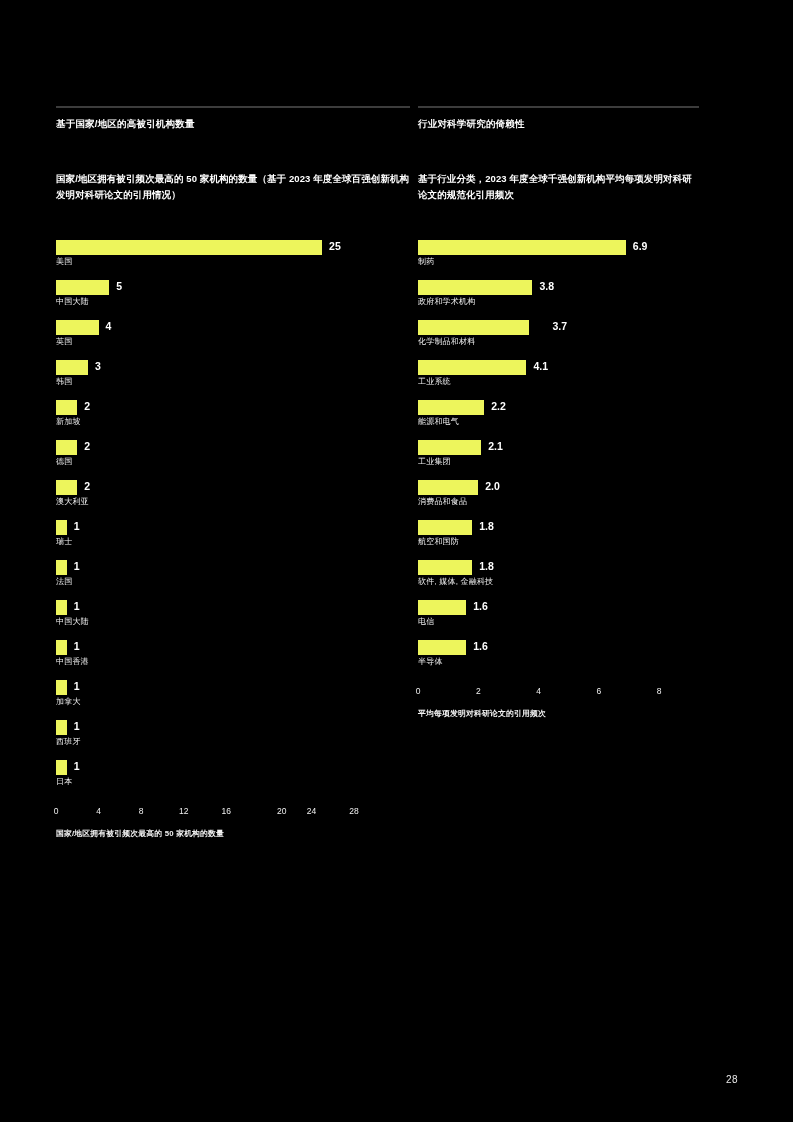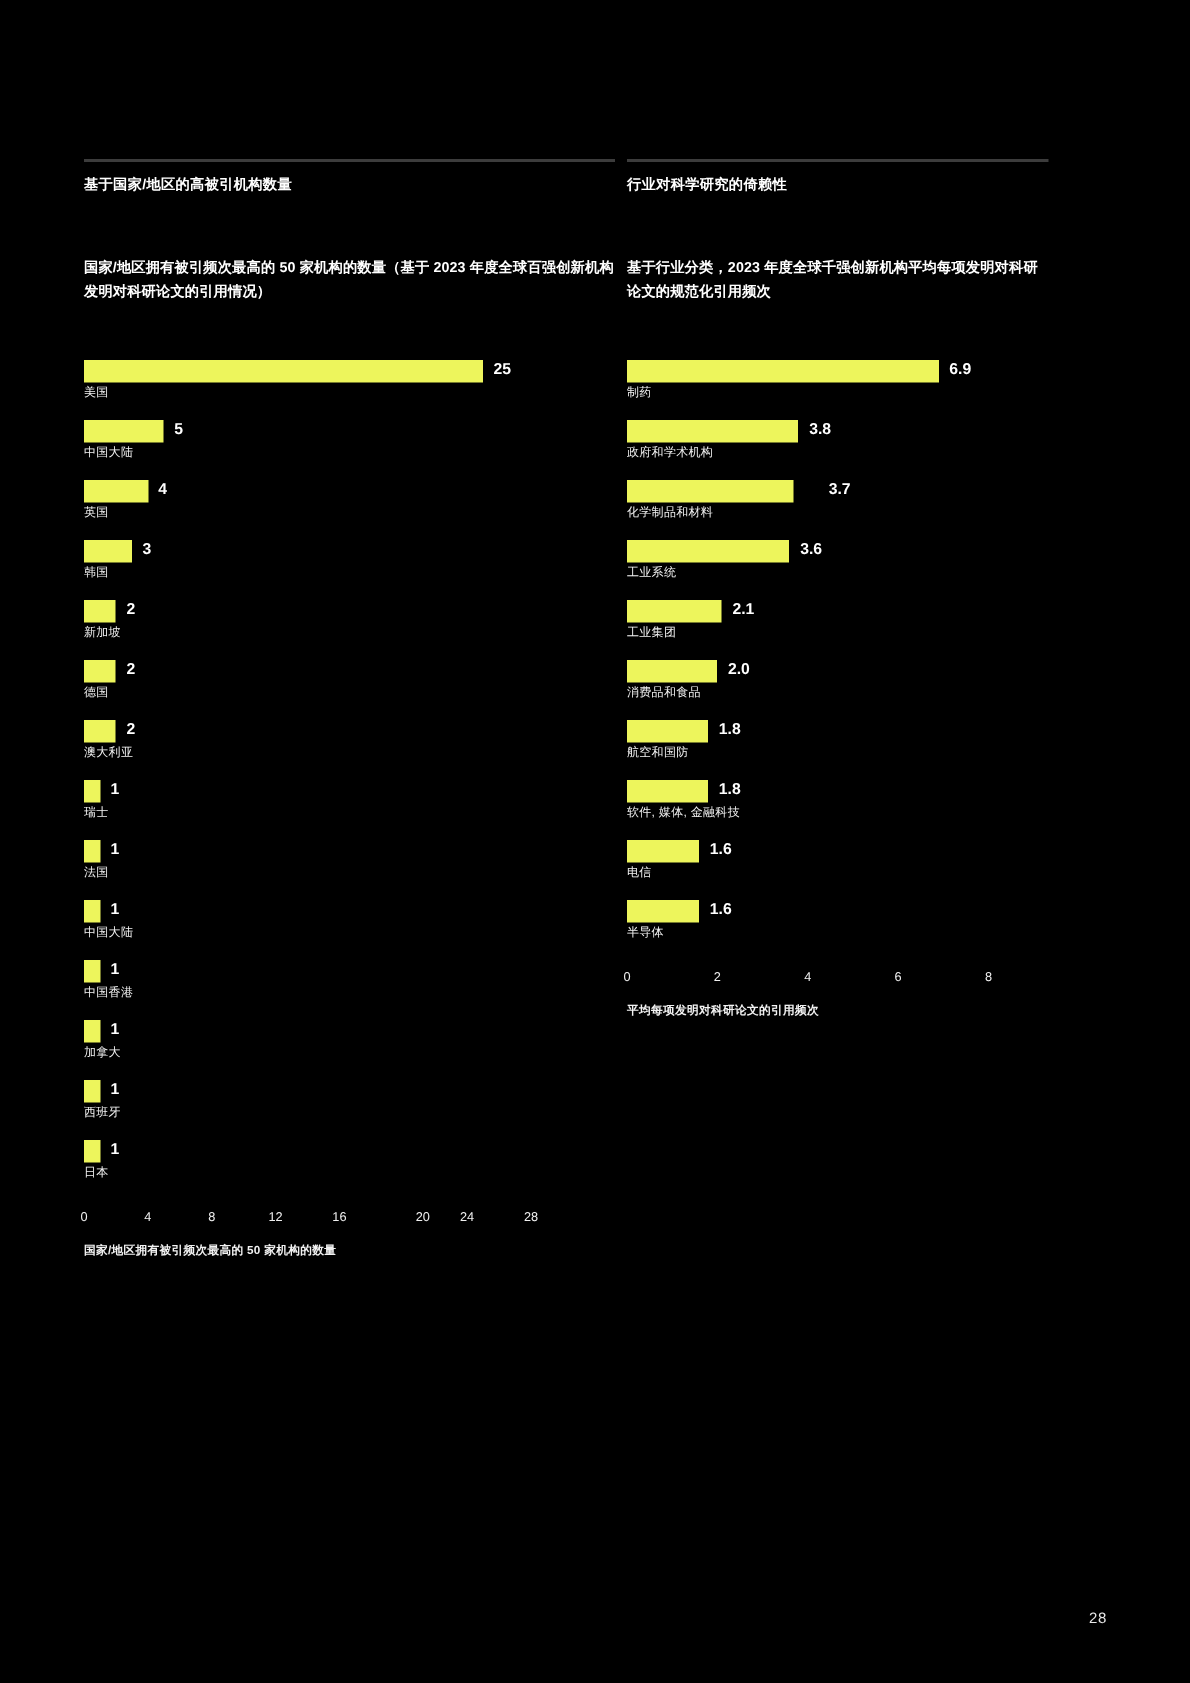--- a/index.html
+++ b/index.html
@@ -238,22 +238,27 @@
               <div class="bar-value" style="left: 121.475px;">3.8</div>
               <div class="bar-label">政府和学术机构</div>
             </div>
             <div class="bar-row">
               <div class="bar" style="width: 111.463px; background: rgb(237, 245, 92);"></div>
               <div class="bar-value" style="left: 118.463px; margin-left: 16px;">3.7</div>
               <div class="bar-label">化学制品和材料</div>
             </div>
             <div class="bar-row">
               <div class="bar" style="width: 108.45px; background: rgb(237, 245, 92);"></div>
-              <div class="bar-value" style="left: 115.45px;">3.6</div>
+              <div class="bar-value" style="left: 115.45px;">4.1</div>
               <div class="bar-label">工业系统</div>
+            </div>
+            <div class="bar-row">
+              <div class="bar" style="width: 66.275px; background: rgb(237, 245, 92);"></div>
+              <div class="bar-value" style="left: 73.275px;">2.2</div>
+              <div class="bar-label">能源和电气</div>
             </div>
             <div class="bar-row">
               <div class="bar" style="width: 63.2625px; background: rgb(237, 245, 92);"></div>
               <div class="bar-value" style="left: 70.2625px;">2.1</div>
               <div class="bar-label">工业集团</div>
             </div>
             <div class="bar-row">
               <div class="bar" style="width: 60.25px; background: rgb(237, 245, 92);"></div>
               <div class="bar-value" style="left: 67.25px;">2.0</div>
               <div class="bar-label">消费品和食品</div>

